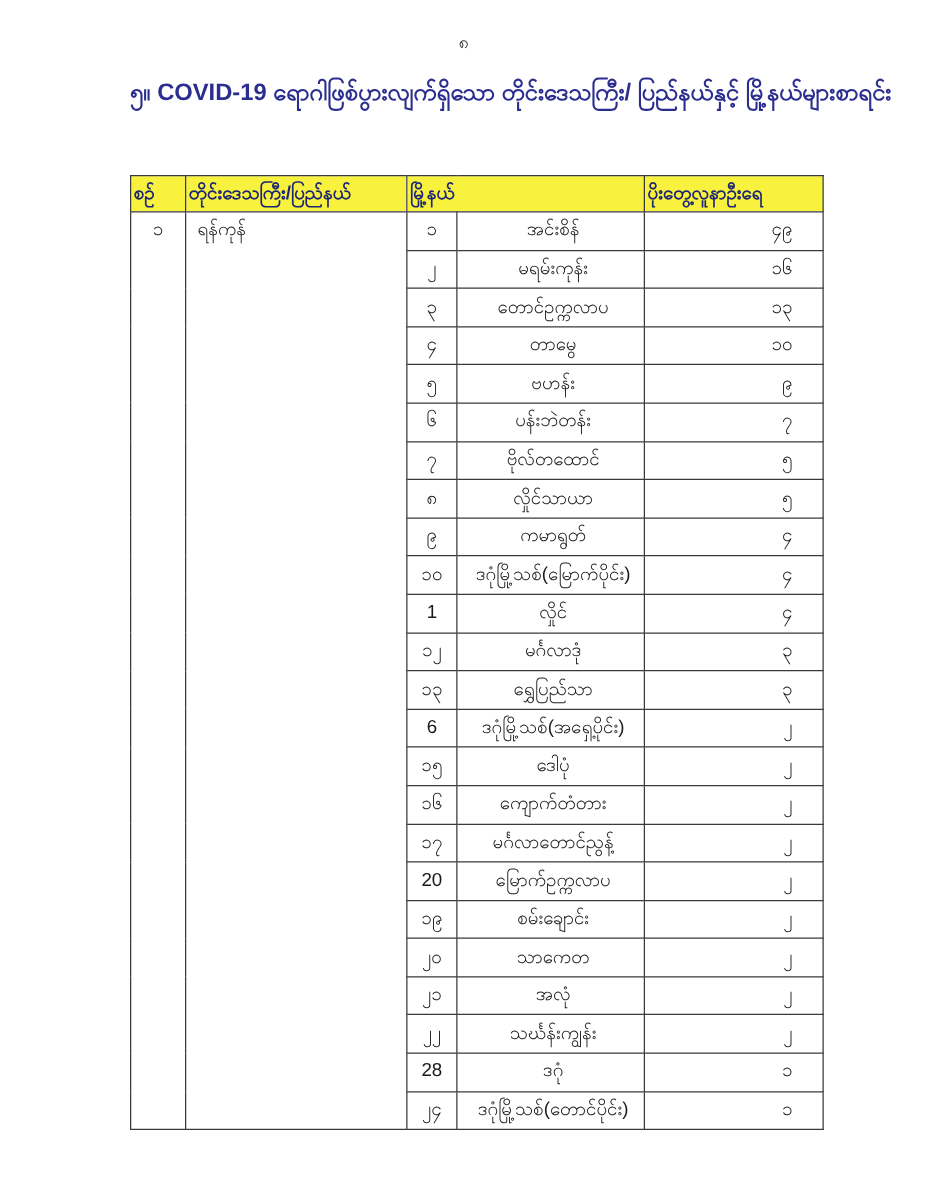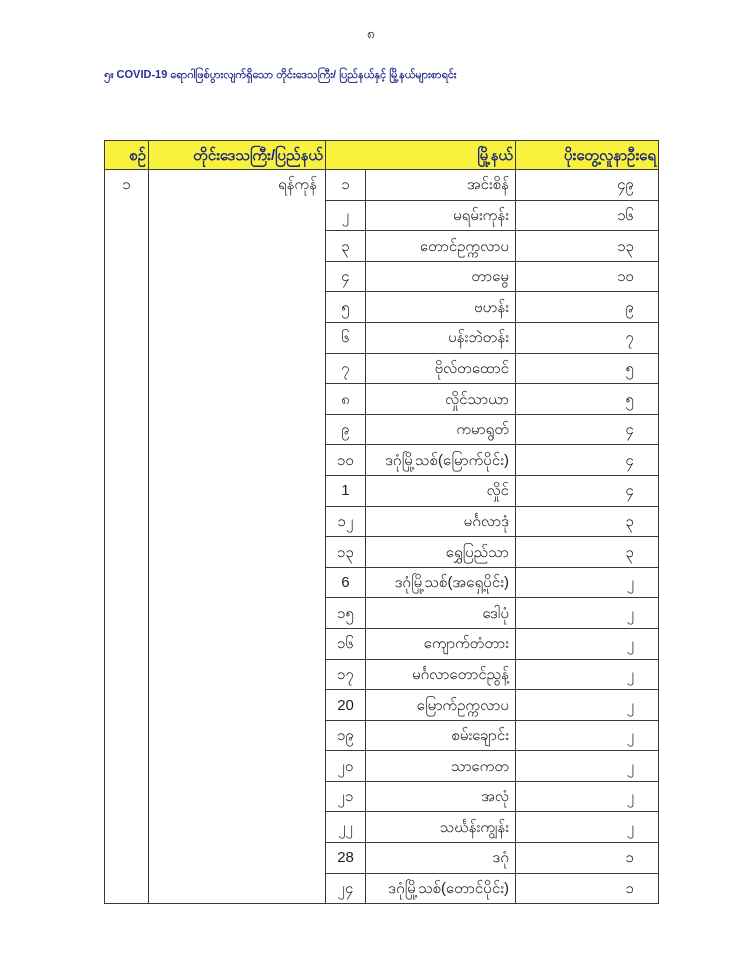--- a/index.html
+++ b/index.html
@@ -20,21 +20,21 @@
     position:relative;
     overflow:hidden;
   }
   .page-number{
     position:absolute;top:24px;left:0;right:0;
     text-align:center;font-size:14px;color:#222;
   }
   .heading{
     position:absolute;left:104px;top:56px;width:552px;
     color:var(--heading-text);
-    font-weight:bold;font-size:11px;line-height:37px;
+    font-weight:bold;font-size:19px;line-height:37px;
   }
   .heading .line{white-space:nowrap;}
   table.covid-table{
     position:absolute;left:104px;top:140px;
     width:554px;table-layout:fixed;
     border-collapse:collapse;
   }
   .covid-table col.c1{width:44px;}
   .covid-table col.c2{width:177px;}
   .covid-table col.c3{width:40px;}
@@ -42,28 +42,28 @@
   .covid-table col.c5{width:143px;}
   .covid-table th,.covid-table td{
     border:1.5px solid var(--border-color);
     font-size:15px;line-height:1.25;
     overflow:hidden;
   }
   .covid-table thead th{
     background:var(--header-bg);
     color:var(--header-text);
     font-weight:bold;
-    height:29px;text-align:right;
+    height:29px;text-align:left;
     padding:2px 2px;
   }
   .covid-table tbody td{height:30.6px;}
   td.c-serial{text-align:center;vertical-align:top;padding-top:5px;}
-  td.c-region{text-align:right;vertical-align:top;padding:5px 8px 0 9px;}
+  td.c-region{text-align:left;vertical-align:top;padding:5px 8px 0 9px;}
   td.c-tno{text-align:center;padding:0 2px;}
-  td.c-tname{text-align:right;padding:0 6px 0 10px;}
+  td.c-tname{text-align:center;padding:0 6px 0 10px;}
   td.c-cases{text-align:right;padding:0 24px 0 4px;margin-top:40px;}
 </style>
 </head>
 <body>
 
 <div class="page-number">၈</div>
 
 <div class="heading">
   <div class="line">၅။ COVID-19 ရောဂါဖြစ်ပွားလျက်ရှိသော တိုင်းဒေသကြီး/ ပြည်နယ်နှင့် မြို့နယ်များစာရင်း</div>
 </div>

